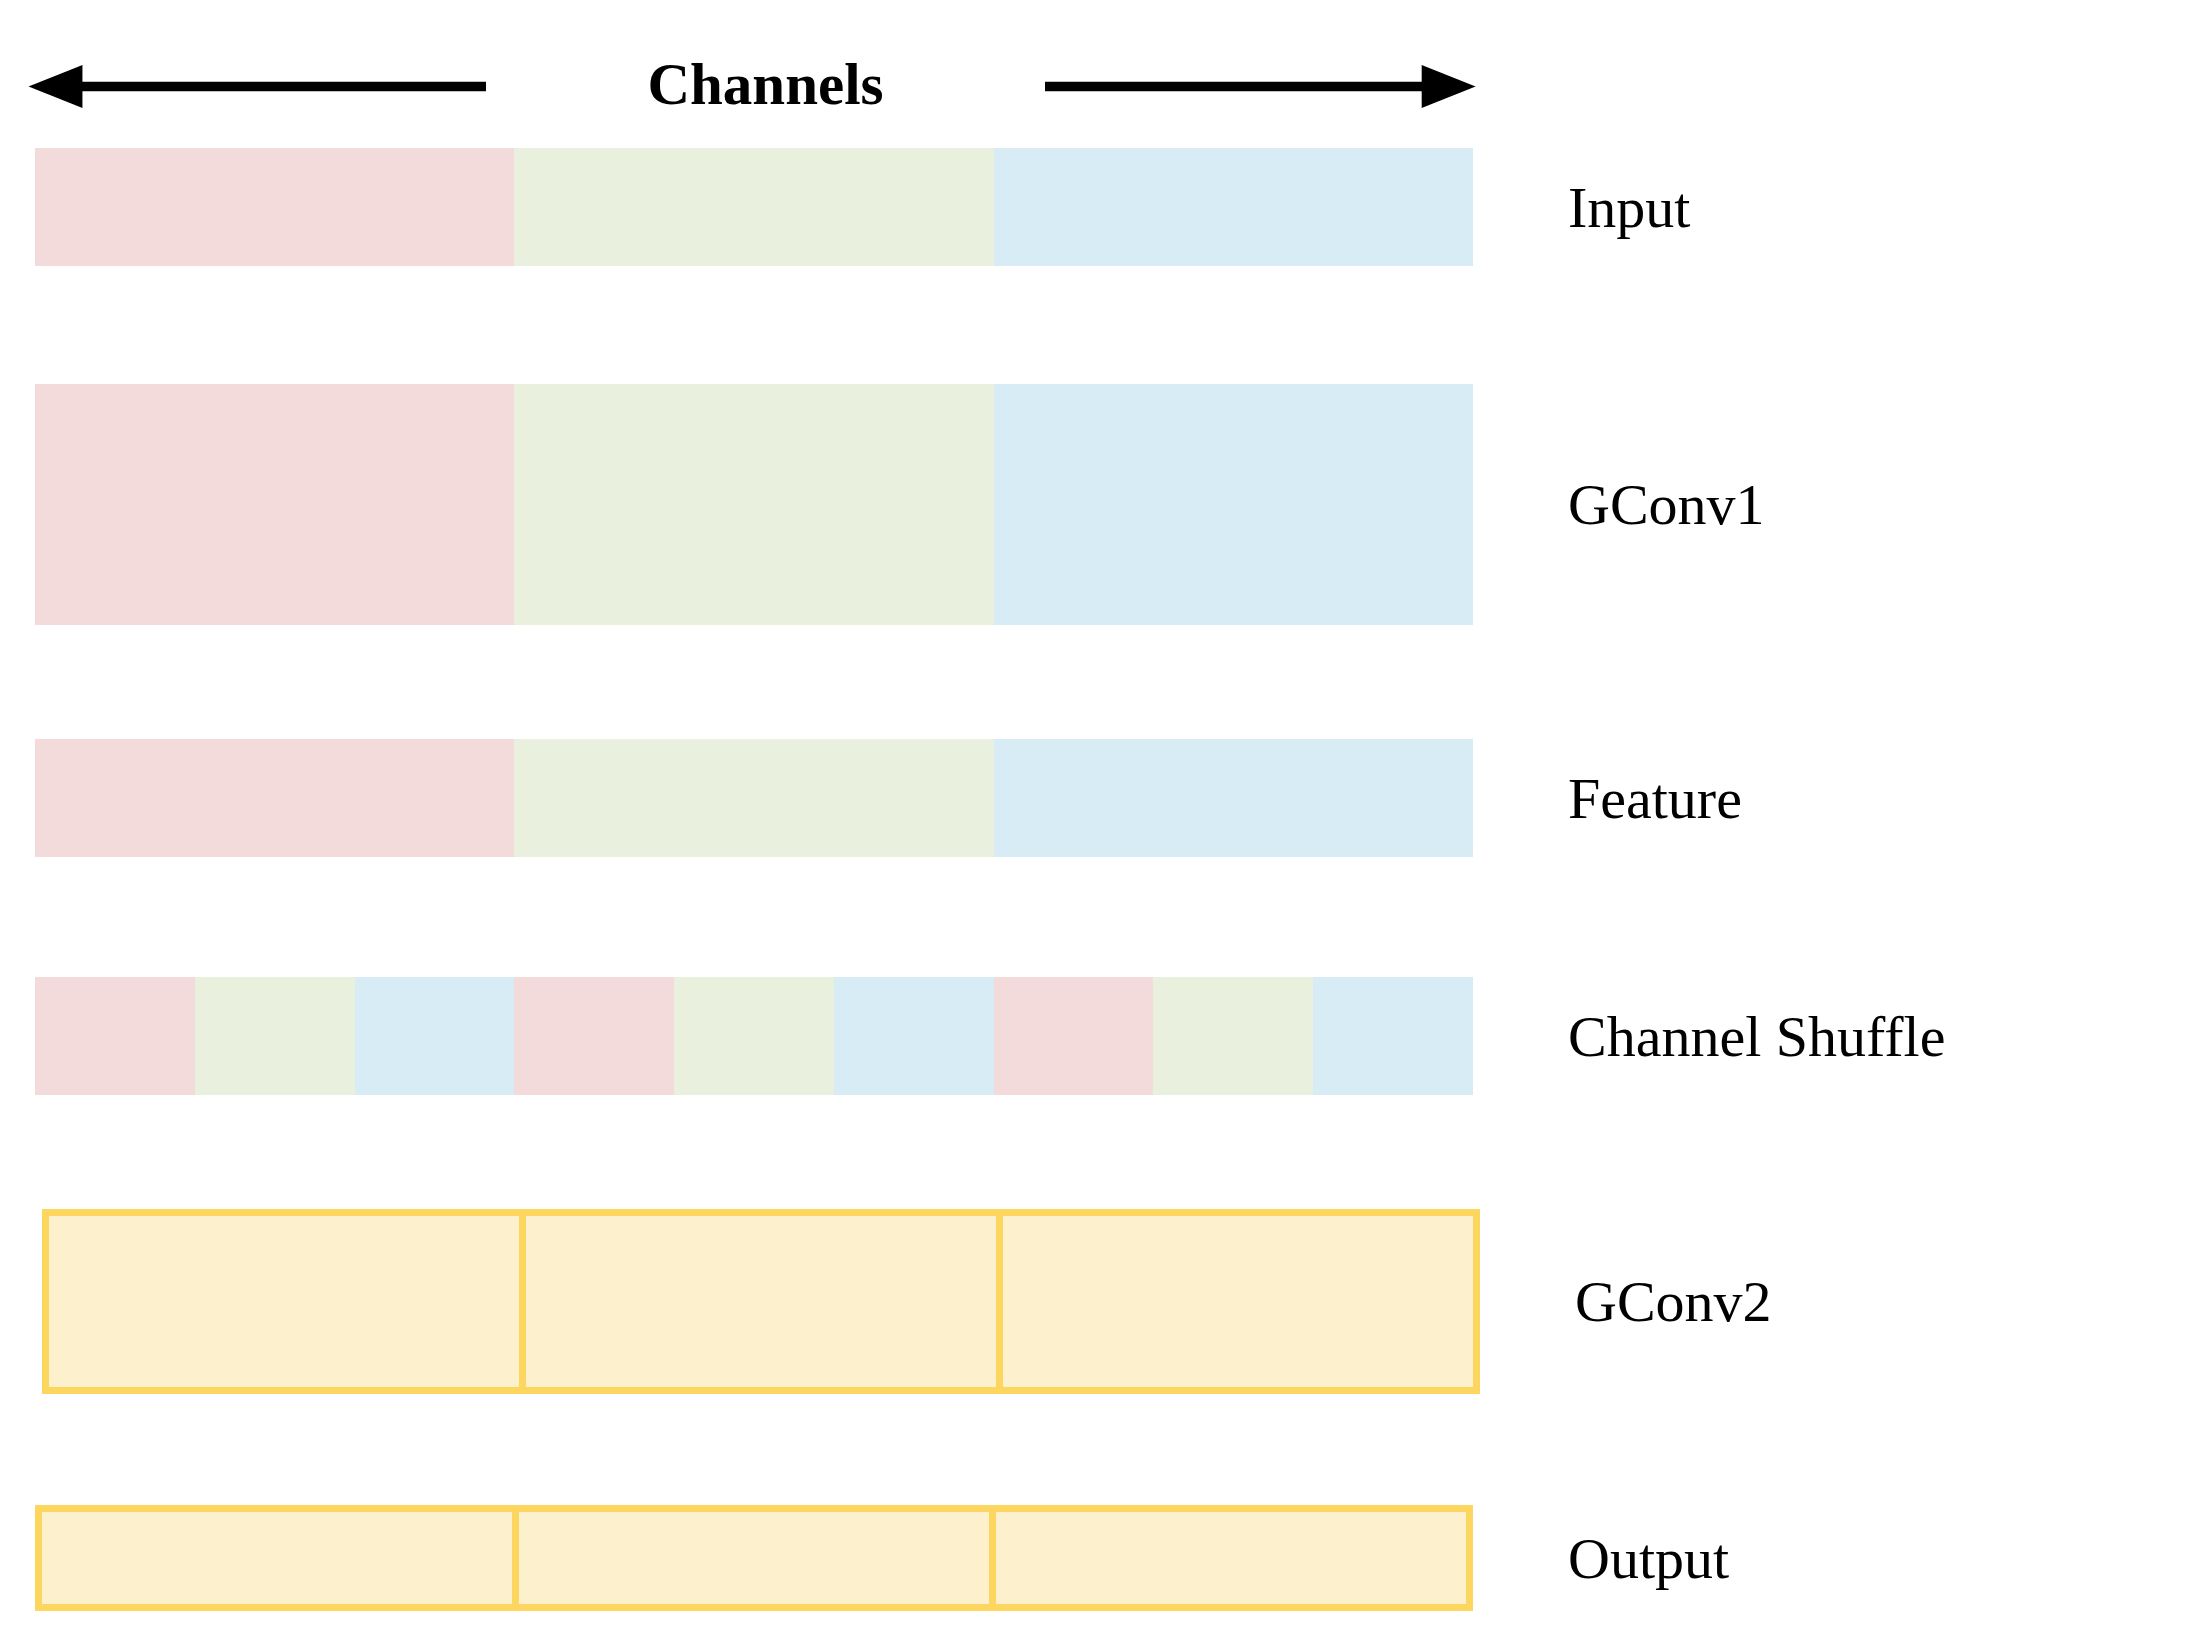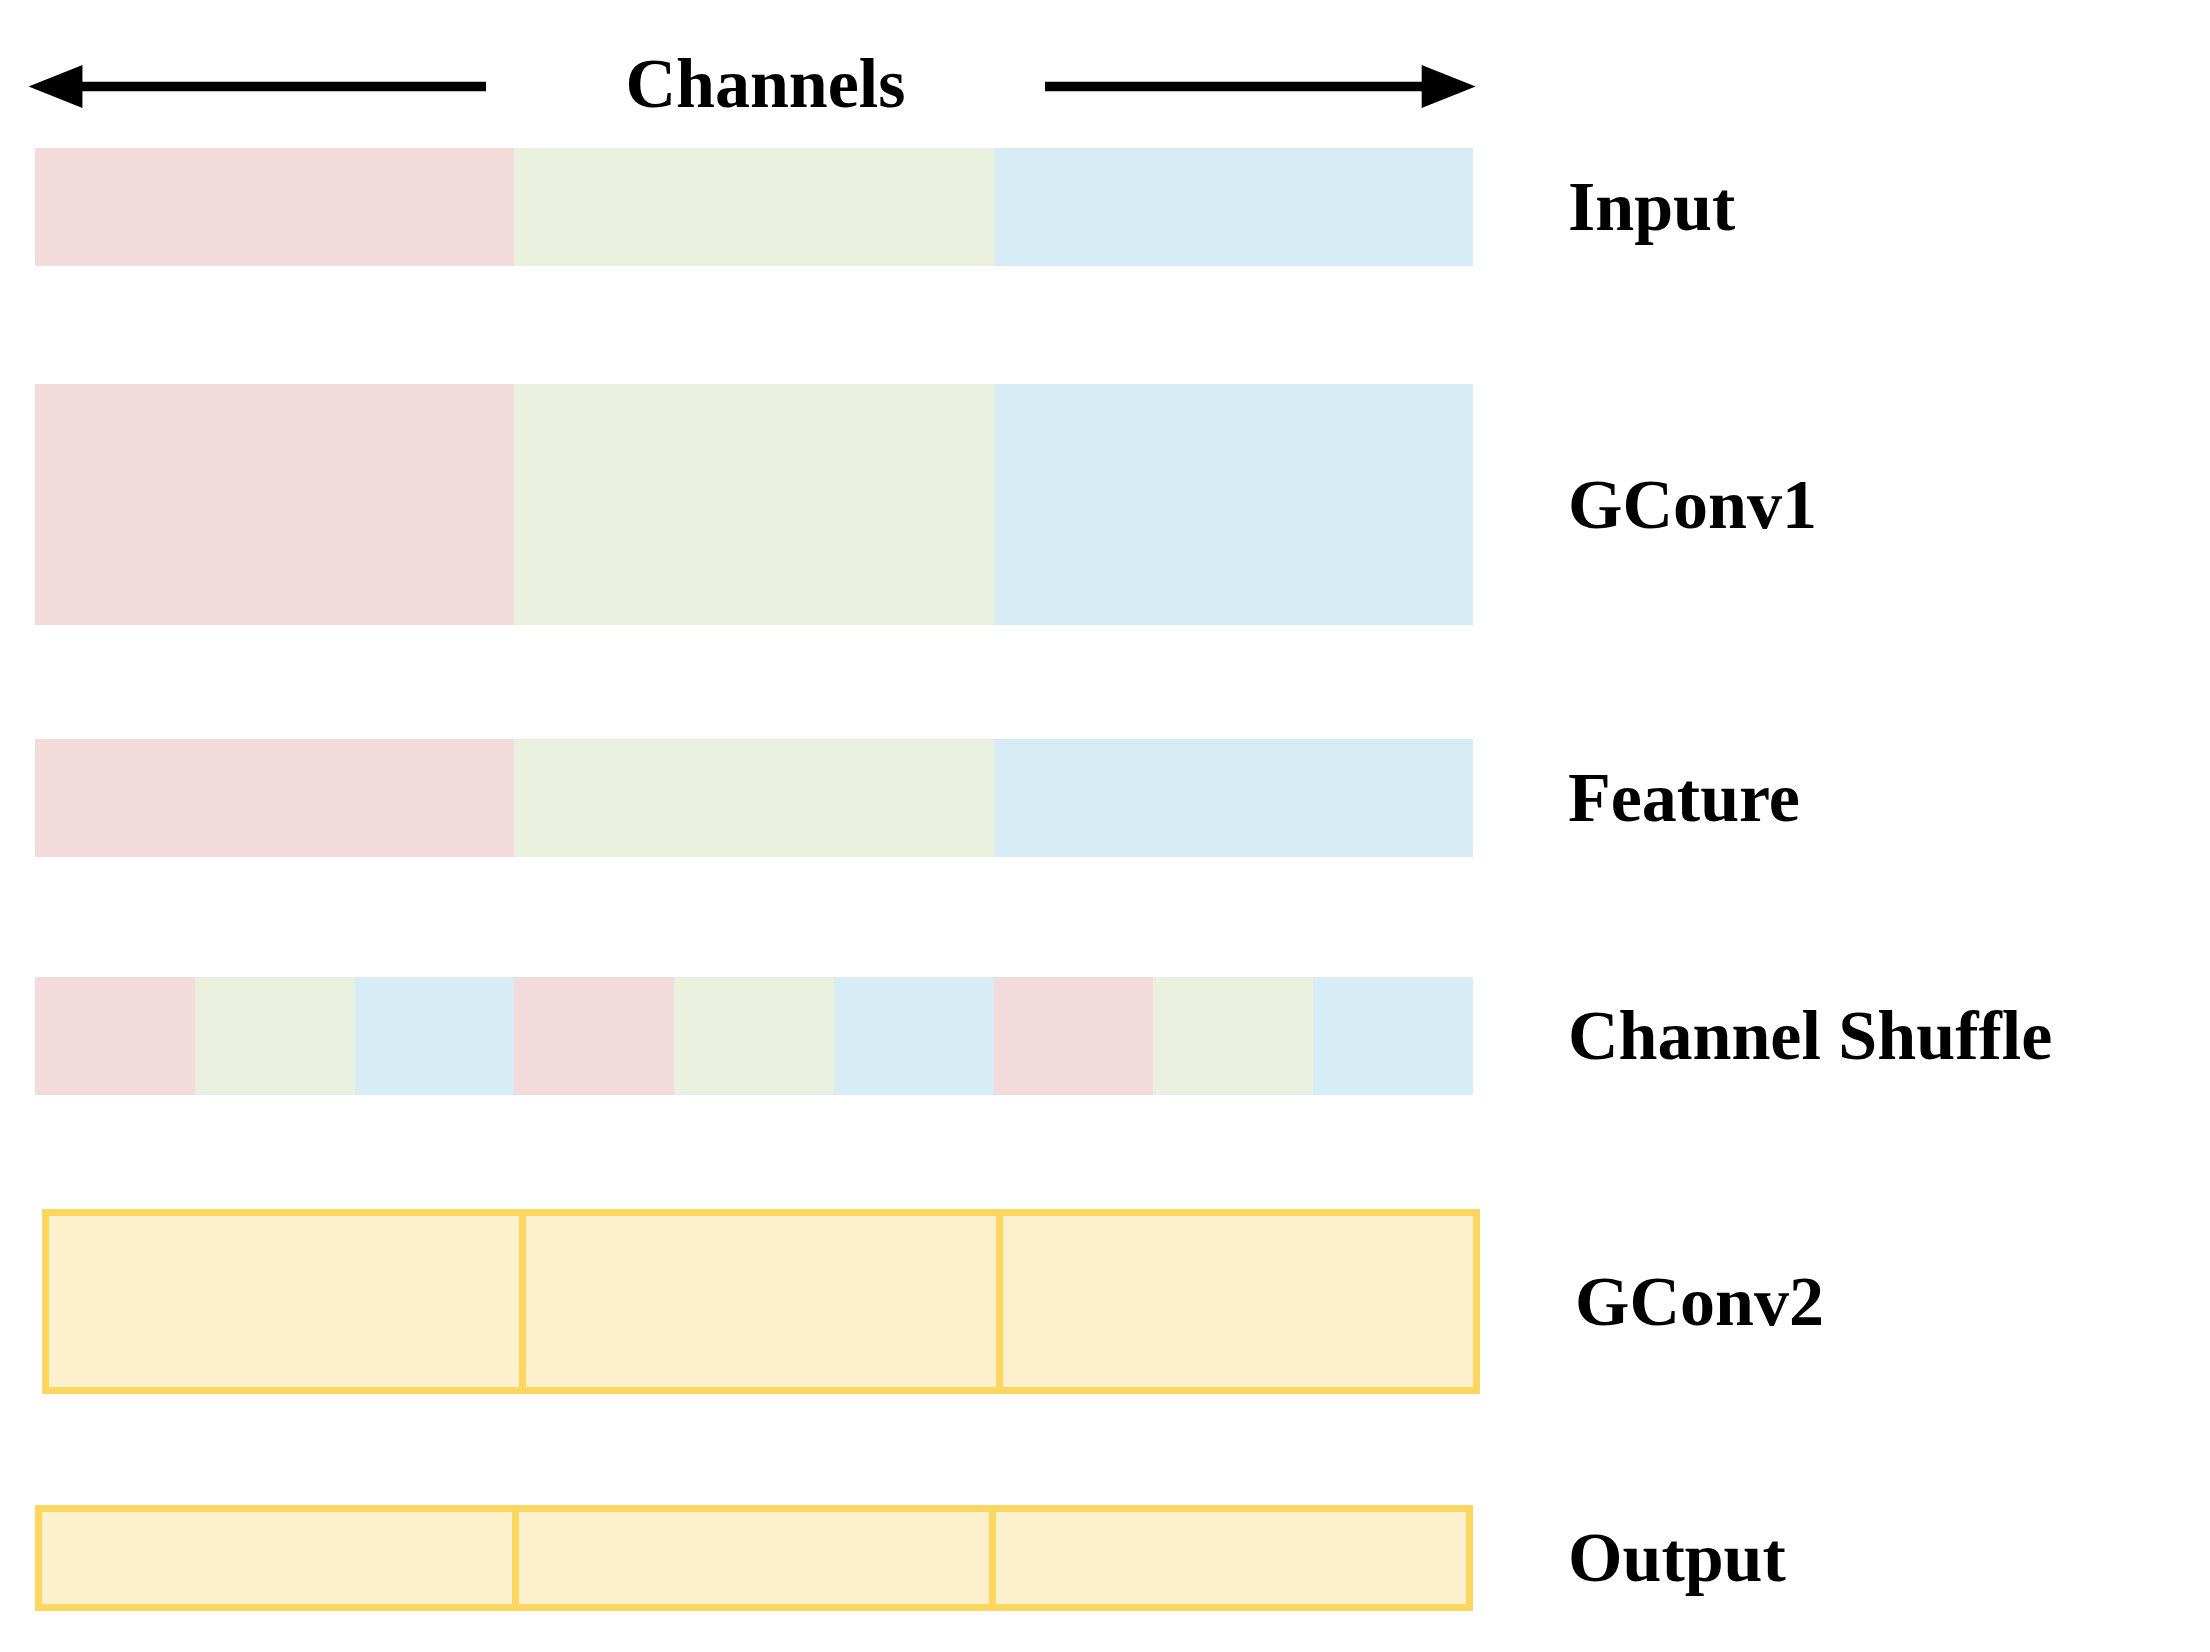--- a/index.html
+++ b/index.html
@@ -12,21 +12,21 @@
     font-family: "Liberation Serif", serif;
   }
 
   
   .arrow-svg { position: absolute; left: 0; top: 0; }
   .channels-label {
     position: absolute;
     left: 486px; top: 32px;
     width: 559px; height: 104px;
     display: flex; align-items: center; justify-content: center;
-    font-size: 70px; font-weight: bold; color: #000;
+    font-size: 59px; font-weight: bold; color: #000;
     white-space: nowrap;
     background: #ffffff;
   }
 
   
   .row { position: absolute; left: 0; right: 0; }
   .r-input   { top: 148px;  height: 118px; }
   .r-gconv1  { top: 384px;  height: 241px; }
   .r-feature { top: 739px;  height: 118px; }
   .r-shuffle { top: 977px; height: 118px; }
@@ -43,21 +43,21 @@
   .bar.cells {
     box-sizing: border-box;
     background: var(--yellow-border);
     border: 7.5px solid var(--yellow-border);
     column-gap: 7.5px;
   }
 
   .row-label {
     position: absolute; left: 1568px; top: 0; height: 100%;
     display: flex; align-items: center;
-    font-size: 70px; font-weight: bold; color: #000;
+    font-size: 58px; font-weight: normal; color: #000;
     white-space: nowrap;
   }
 </style>
 </head>
 <body>
 
 <div class="canvas">
 
   <svg class="arrow-svg" width="2210" height="186" viewBox="0 0 2371 200">
     <line x1="80" y1="93" x2="616" y2="93" stroke="#000000" stroke-width="10"></line>

